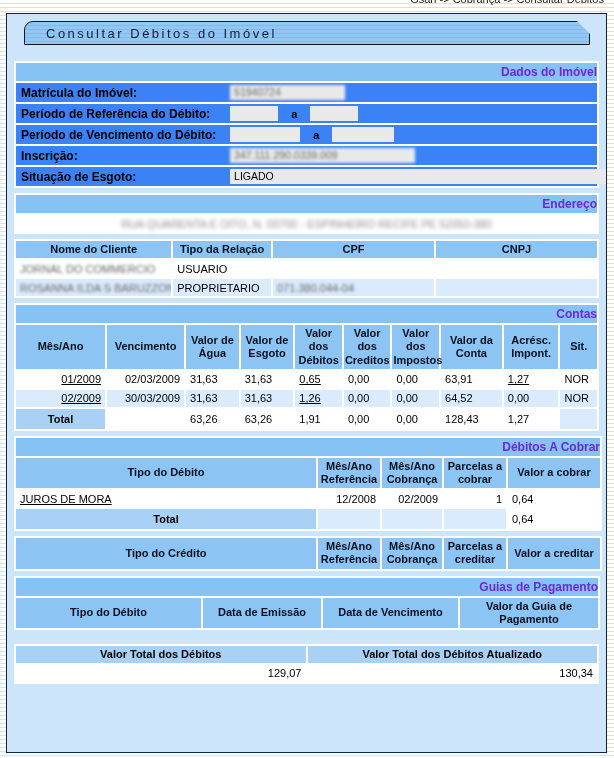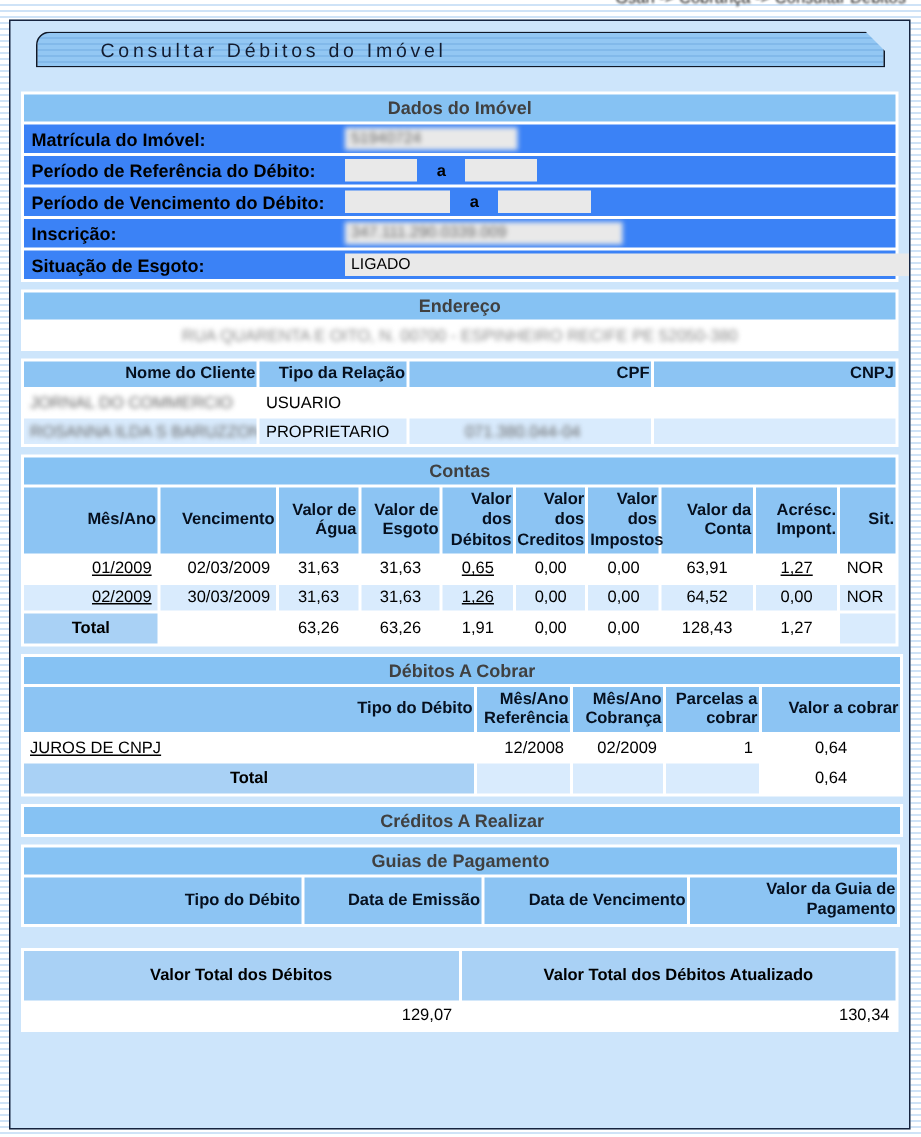--- a/index.html
+++ b/index.html
@@ -16,56 +16,56 @@
   .panel {
     position: absolute; left: 6px; top: 13px; width: 601px; height: 740px;
     background: #cde5fb; border: 1px solid #16243f; overflow: hidden;
   }
   .ribbon {
     margin: 7px 0 16px 17px; width: 566px; height: 24px;
     background: repeating-linear-gradient(180deg, #93c7f3 0px, #93c7f3 3px, #82b9ea 3px, #82b9ea 4px);
     border: 1px solid #101827;
     border-radius: 9px 0 0 0;
     clip-path: polygon(0 0, calc(100% - 13px) 0, 100% 13px, 100% 100%, 0 100%);
-    line-height: 23px; padding-left: 42px;
+    line-height: 23px; padding-left: 21px;
     font-size: 13px; letter-spacing: 2.5px; color: #131c30;
   }
   .wrap { margin: 0 7px; }
   table.sec {
     width: 100%; border-collapse: separate; border-spacing: 2px;
     background: #ffffff; table-layout: fixed; font-size: 11px; margin-bottom: 5px;
   }
   td.hd {
-    background: #86c2f3; font-weight: bold; text-align: center;
-    font-size: 12px; height: 18px; color: #404040;
+    background: #86c2f3; font-weight: bold; text-align: right;
+    font-size: 12px; height: 18px; color: #6d28d9;
   }
   td.colhd {
-    background: #8cc4f3; font-weight: bold; text-align: right;
+    background: #8cc4f3; font-weight: bold; text-align: center;
     font-size: 11px; line-height: 1.2; padding: 2px 1px; color: #06101f;
   }
   td.frow { background: #3b82f6; height: 19px; padding: 1px 5px; vertical-align: middle; white-space: nowrap; }
   .lab { display: inline-block; width: 206px; font-weight: bold; font-size: 12px; vertical-align: middle; }
   .gbox {
     display: inline-block; background: #e9e9e9; height: 15px; line-height: 15px;
     vertical-align: middle; font-size: 10.5px; padding: 0 4px; overflow: hidden;
   }
   .w115 { width: 115px; } .w48 { width: 48px; } .w70 { width: 70px; } .w62 { width: 62px; }
   .w185 { width: 185px; } .w400 { width: 400px; }
   .sepa { font-weight: bold; font-size: 11px; margin: 0 10px; vertical-align: middle; }
   .blurred { filter: blur(1.7px); color: #666; }
   .blur-soft { filter: blur(1.9px); color: #8b8b8b; }
   td.addr { background: #ffffff; height: 17px; text-align: center; }
   td.r1 { background: #ffffff; } td.r2 { background: #d9ebfd; }
   td.cell { height: 17px; padding: 1px 4px; overflow: hidden; white-space: nowrap; }
-  .tc { text-align: right; } .tr { text-align: center; } .tl { text-align: left; }
+  .tc { text-align: right; } .tr { text-align: left; } .tl { text-align: left; }
   td.totlab { background: #a9d1f5; font-weight: bold; text-align: center; height: 20px; }
   td.totpale { background: #d9ebfd; }
   .lk { text-decoration: underline; cursor: pointer; color: #000; }
   table.totals { margin-top: 14px; }
-  td.tot-hd { background: #a9d1f5; font-weight: bold; text-align: center; font-size: 11px; height: 33px; }
+  td.tot-hd { background: #a9d1f5; font-weight: bold; text-align: center; font-size: 11px; height: 17px; }
   td.tot-val { background: #ffffff; text-align: right; height: 17px; padding: 1px 4px; font-size: 11px; }
 </style>
 </head>
 <body>
 
 <div class="breadcrumb">Gsan -&gt; Cobrança -&gt; Consultar Débitos</div>
 
 <div class="panel">
 
   <div class="ribbon">Consultar Débitos do Imóvel</div>
@@ -237,21 +237,21 @@
             <td class="hd" colspan="5">Débitos A Cobrar</td>
           </tr>
       <tr>
         <td class="colhd">Tipo do Débito</td>
         <td class="colhd">Mês/Ano Referência</td>
         <td class="colhd">Mês/Ano Cobrança</td>
         <td class="colhd">Parcelas a cobrar</td>
         <td class="colhd">Valor a cobrar</td>
       </tr>
       <tr>
-        <td class="cell r1 tl"><span class="lk">JUROS DE CNPJ</span></td>
+        <td class="cell r1 tl"><span class="lk">JUROS DE MORA</span></td>
         <td class="cell r1 tc">12/2008</td>
         <td class="cell r1 tc">02/2009</td>
         <td class="cell r1 tc">1</td>
         <td class="cell r1 tr">0,64</td>
       </tr>
       <tr>
         <td class="totlab">Total</td>
         <td class="cell totpale"></td>
         <td class="cell totpale"></td>
         <td class="cell totpale"></td>
@@ -262,23 +262,27 @@
 
     <table class="sec">
       <colgroup>
           <col style="width:300px">
           <col style="width:62px">
           <col style="width:60px">
           <col style="width:62px">
           <col style="width:92px">
         </colgroup>
       <tbody>
-          <tr>
-            <td class="hd" colspan="5">Créditos A Realizar</td>
-          </tr>
+      <tr>
+        <td class="colhd">Tipo do Crédito</td>
+        <td class="colhd">Mês/Ano Referência</td>
+        <td class="colhd">Mês/Ano Cobrança</td>
+        <td class="colhd">Parcelas a creditar</td>
+        <td class="colhd">Valor a creditar</td>
+      </tr>
     </tbody>
       </table>
 
     <table class="sec">
       <colgroup>
           <col style="width:185px">
           <col style="width:118px">
           <col style="width:135px">
           <col style="width:138px">
         </colgroup>

